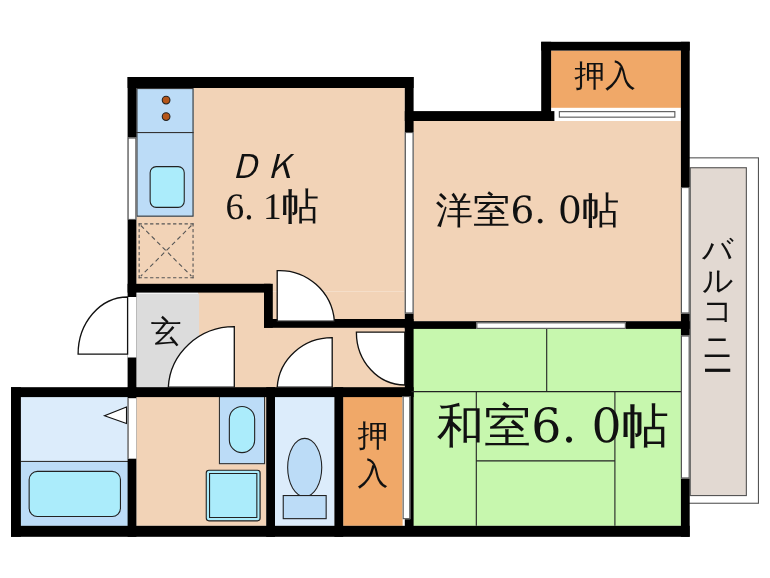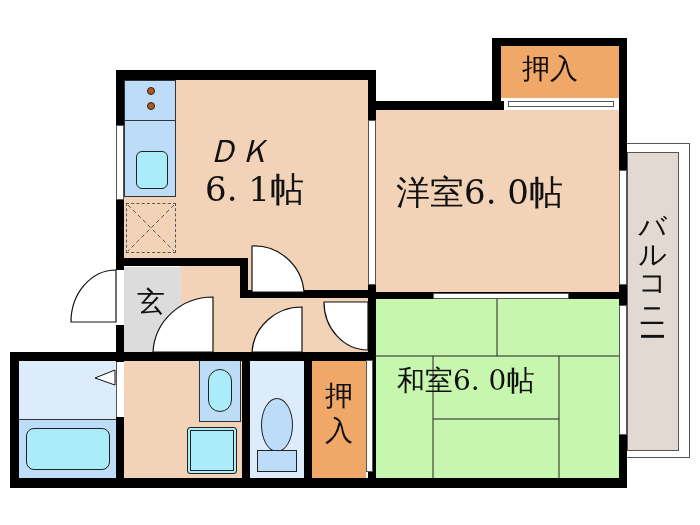--- a/index.html
+++ b/index.html
@@ -112,19 +112,19 @@
   <g stroke="#222" stroke-width="1">
     <line x1="497" y1="299" x2="497" y2="356"></line>
     <line x1="374" y1="356" x2="619" y2="356"></line>
     <line x1="433" y1="356" x2="433" y2="478"></line>
     <line x1="559" y1="356" x2="559" y2="478"></line>
     <line x1="433" y1="419" x2="559" y2="419"></line>
   </g>
 </svg>
 
 <div class="room-label" style="left:207px;top:135px;font-size:32px;font-style:italic;">ＤＫ</div>
-<div class="room-label" style="left:205px;top:172px;font-size:34px;">6. 1帖</div>
+<div class="room-label" style="left:205px;top:172px;font-size:34px;font-family:Liberation Serif, serif;">6. 1帖</div>
 <div class="room-label" style="left:396px;top:175px;font-size:34px;">洋室6. 0帖</div>
-<div class="room-label" style="left:397px;top:367px;font-size:28px;">和室6. 0帖</div>
+<div class="room-label" style="left:397px;top:367px;font-size:43px;">和室6. 0帖</div>
 <div class="room-label" style="left:522px;top:55px;font-size:28px;">押入</div>
 <div class="room-label" style="left:325px;top:378px;font-size:28px;width:28px;white-space:normal;word-break:break-all;line-height:1.25;">押入</div>
 <div class="room-label" style="left:137px;top:288px;font-size:28px;">玄</div>
 <div class="room-label" style="left:640px;top:195px;font-size:28px;width:30px;white-space:normal;word-break:break-all;line-height:1.3;writing-mode:vertical-rl;">バルコニー</div>
 
 </body></html>

